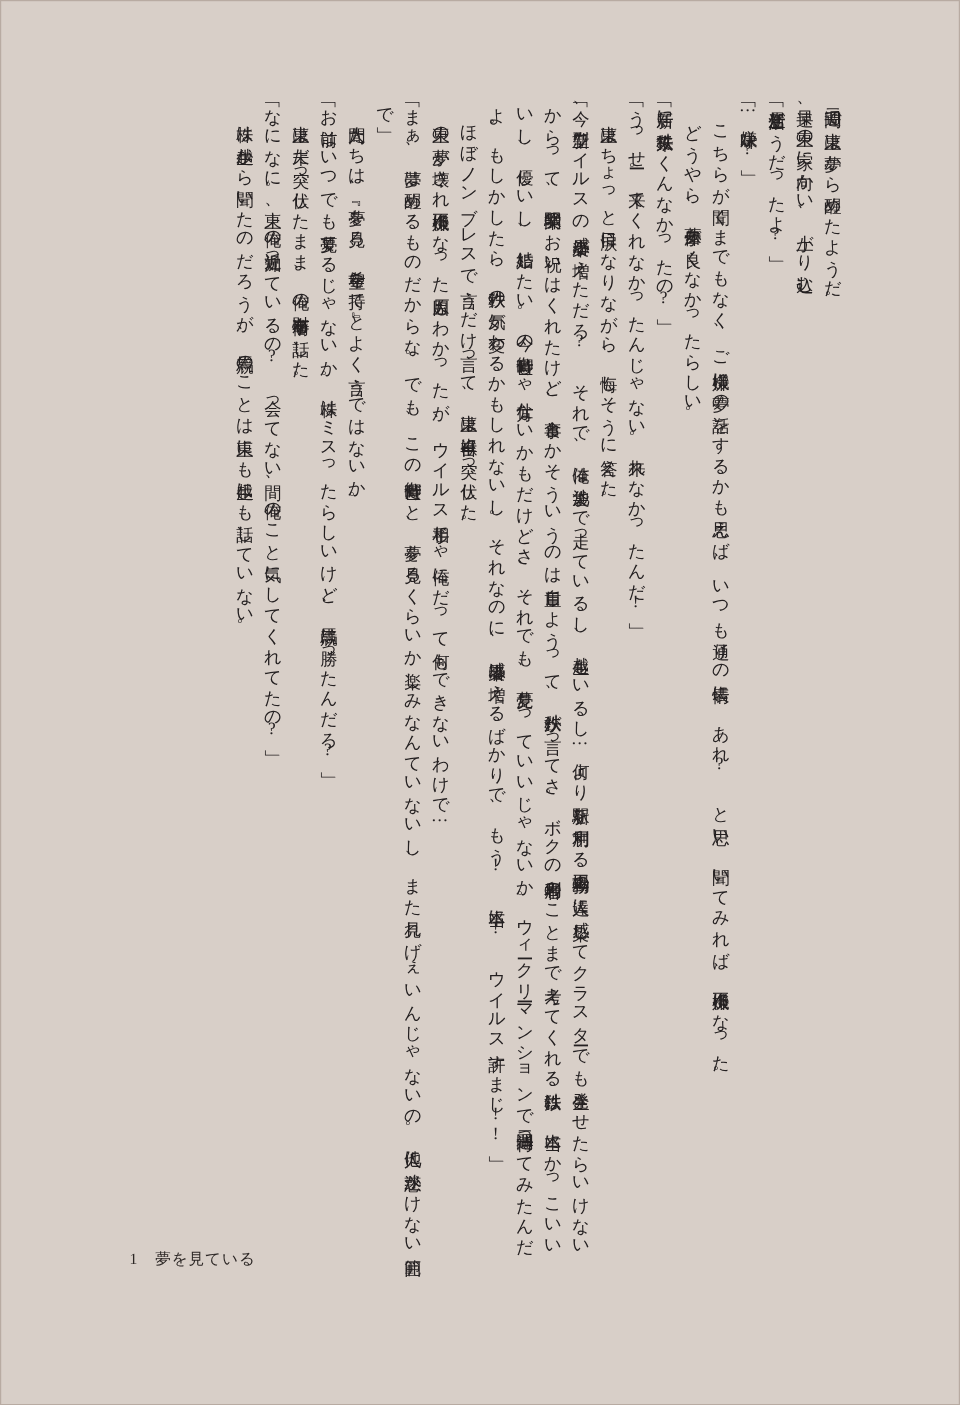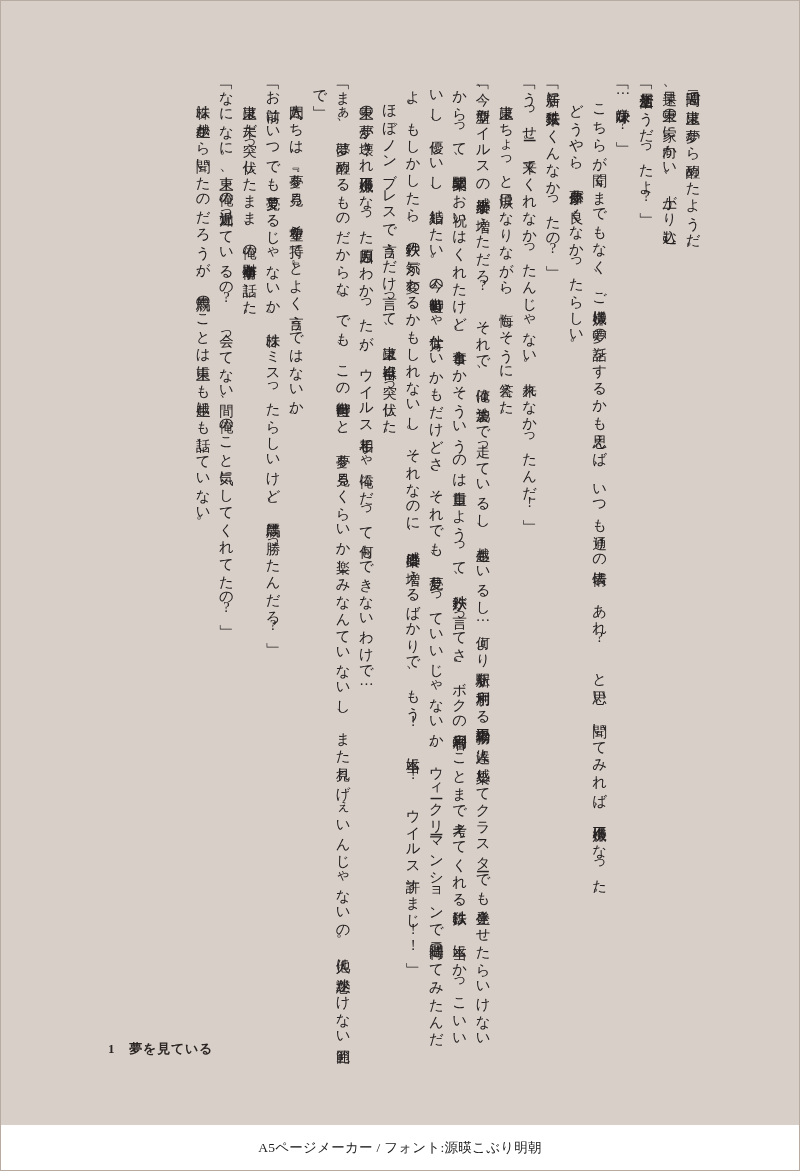--- a/index.html
+++ b/index.html
@@ -60,21 +60,20 @@
 
   
   #running-head {
     position: absolute;
     left: 108px;
     top: 1040px;
     font-size: 13px;
     color: #2b2624;
     letter-spacing: 0.06em;
     white-space: nowrap;
-    font-weight: bold;
   }
   #running-head .num {
     margin-right: 14px;
   }
 
   
   #bottom-bar {
     position: absolute;
     left: 0;
     bottom: 0;
@@ -115,17 +114,14 @@
     <p class="noindent">「お前はいつでも夢見てるじゃないか。株はミスったらしいけど、競馬は勝ったんだろ?」</p>
     <p>東上は未だ突っ伏したまま、俺の財布事情を話した。</p>
     <p class="noindent">「なになに。東上、俺の近況知っているの? 会ってない間、俺のこと気にしてくれてたの?」</p>
     <p>株は越生から聞いたのだろうが、競馬のことは東上にも越生にも話していない。</p>
   </div>
 
   <div id="running-head">
     <span class="num">1</span><span>夢を見ている</span>
   </div>
 
-  <div id="bottom-bar">
-    <span class="credit">A5ページメーカー / フォント:源暎こぶり明朝</span>
-  </div>
 
 </div>
 
 </body></html>

